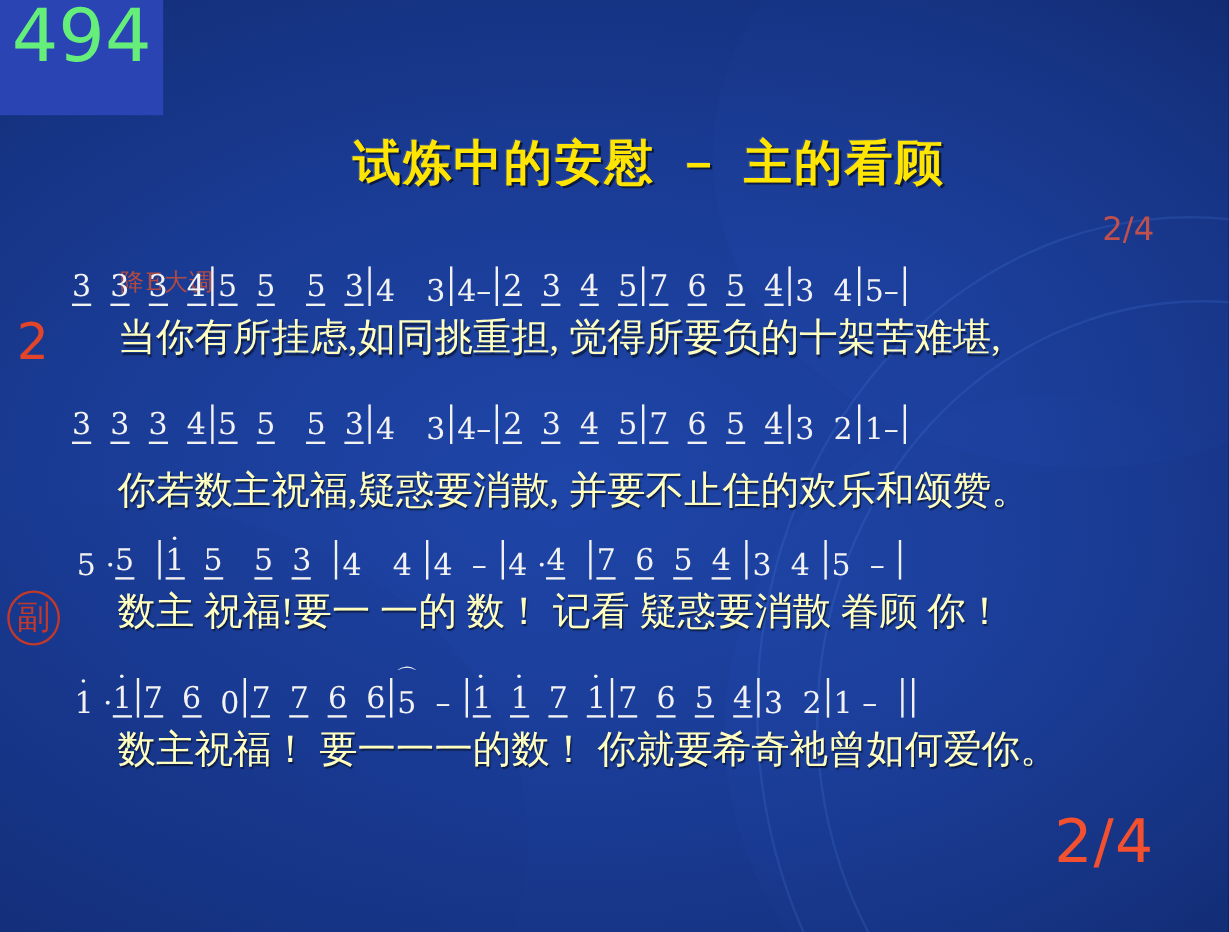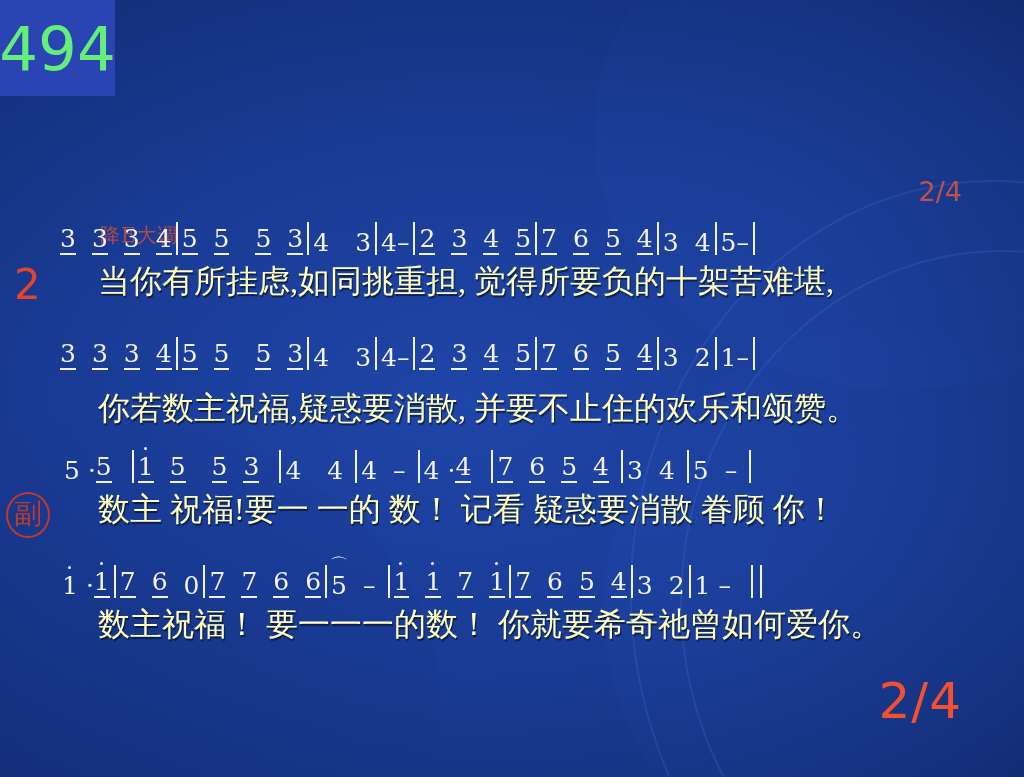--- a/index.html
+++ b/index.html
@@ -47,24 +47,24 @@
     border-radius: 50%;
     background: transparent;
   }
   .arc-1 { right: -300px; top: 250px; width: 640px; height: 700px; }
   .arc-2 { right: -330px; top: 180px; width: 720px; height: 820px; }
 
   
   #badge {
     position: absolute;
     left: 0; top: 0;
-    width: 115px; height: 96px;
+    width: 136px; height: 96px;
     background: #2b44b4;
     display: flex;
-    align-items: center;
+    align-items: flex-start;
     justify-content: center;
   }
   #badge .num {
     color: #66ee7a;
     font-size: 61px;
     font-weight: 400;
     line-height: 1;
     letter-spacing: 0px;
     font-family: "DejaVu Sans", "Liberation Sans", sans-serif;
   }
@@ -197,20 +197,21 @@
   <div class="swoosh swoosh-a"></div>
   <div class="swoosh swoosh-b"></div>
   <div class="swoosh swoosh-c"></div>
   <div class="arc arc-1"></div>
   <div class="arc arc-2"></div>
 
   <div id="badge">
     <span class="num">494</span>
   </div>
 
+  <div id="title">试炼中的安慰 － 主的看顾</div>
 
   <div id="keysig">降E大调</div>
   <div id="meter-top">2/4</div>
   <div id="meter-bottom">2/4</div>
 
   <div class="system" style="top:222px">
     <div class="notes" style="padding-left:60px">
       <span class="tok u">3</span>
         <span class="sp2"></span>
         <span class="tok u">3</span>

